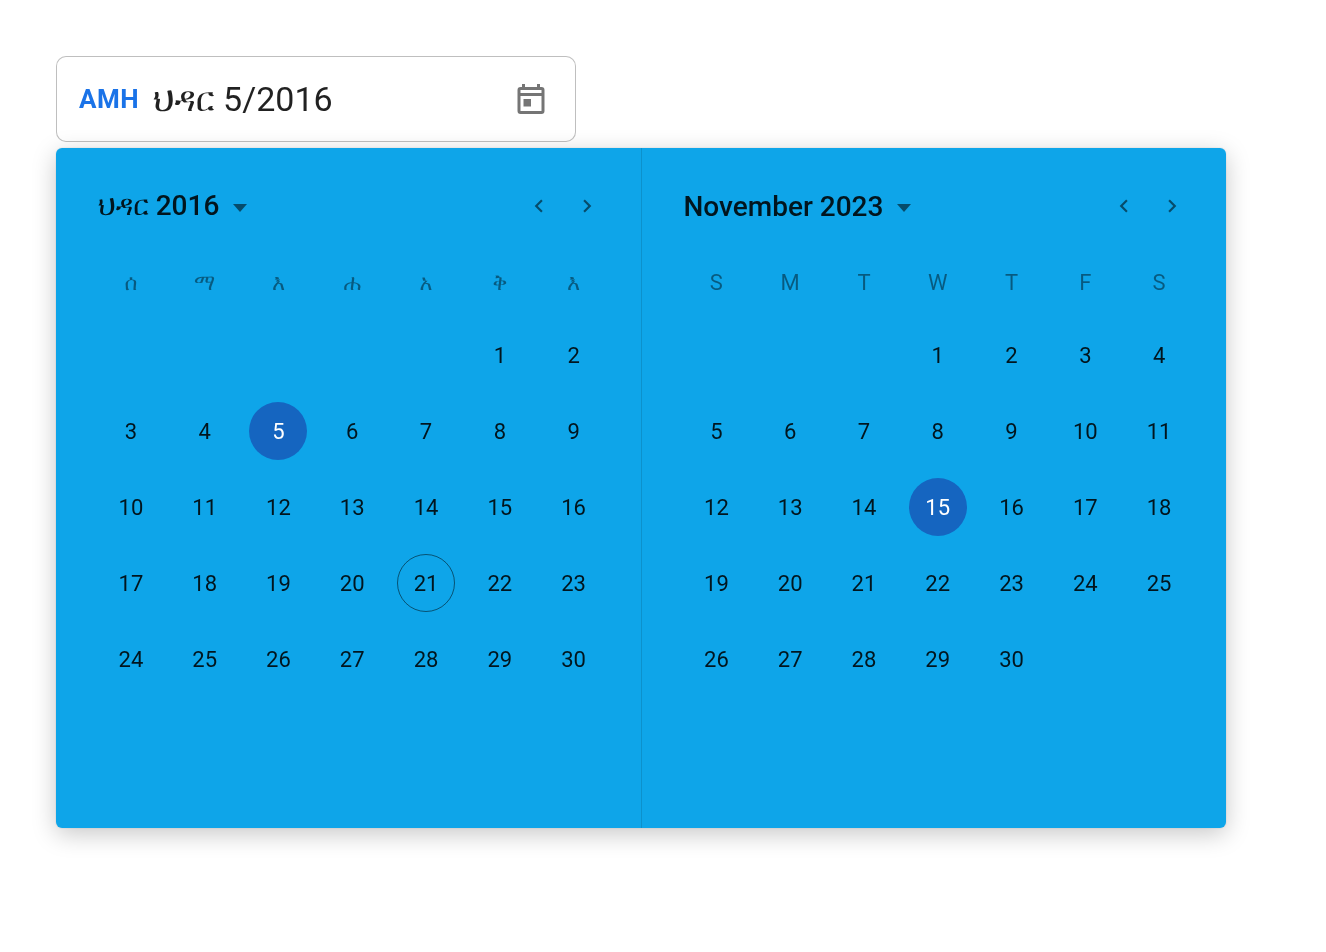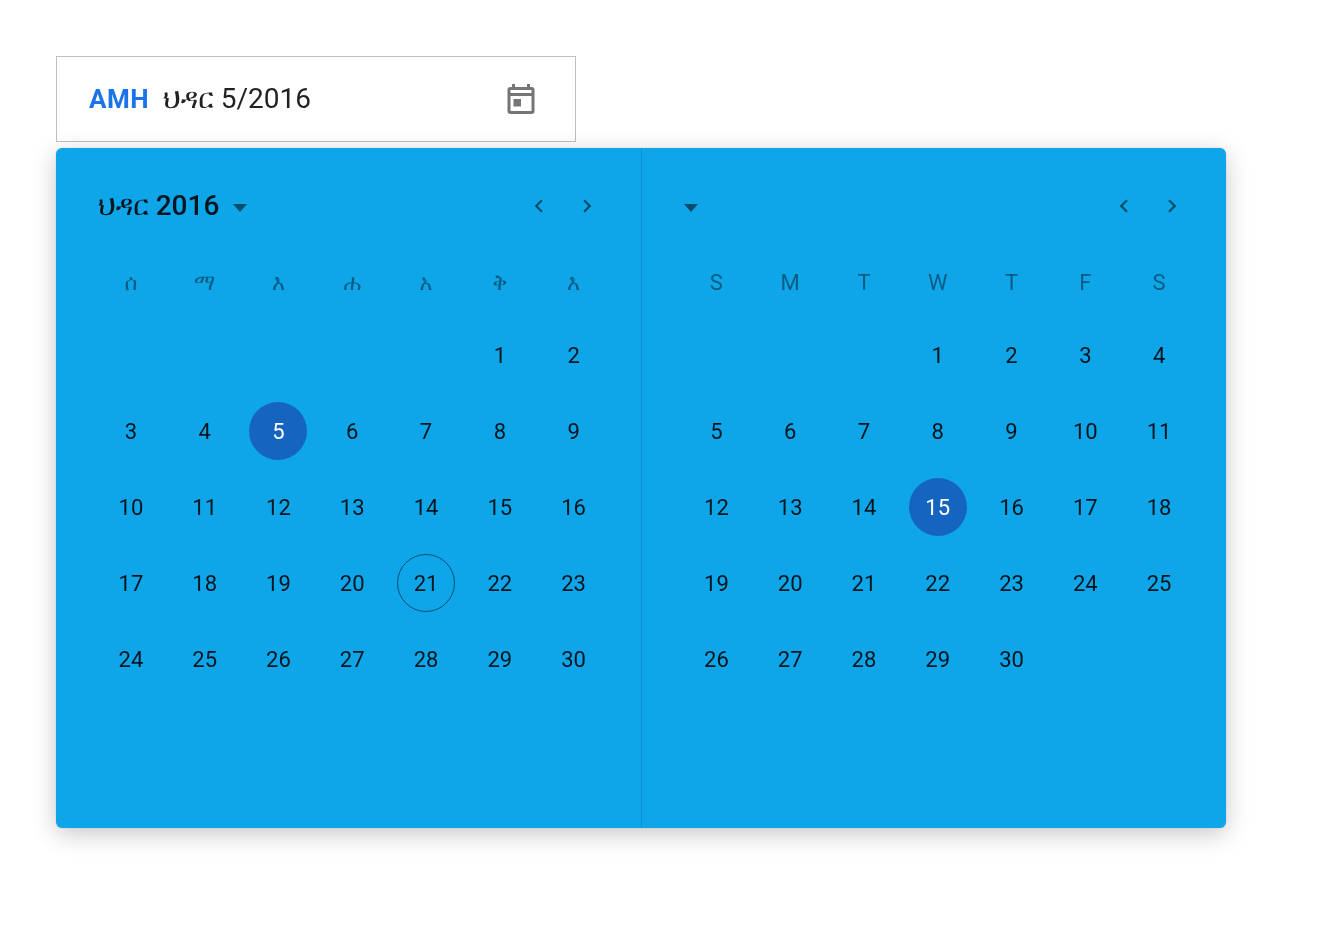--- a/index.html
+++ b/index.html
@@ -11,35 +11,35 @@
     color: rgba(0,0,0,0.87);
   }
   .container {
     position: relative;
     width: 1180px;
   }
   .input-box {
     display: flex;
     align-items: center;
     border: 1px solid rgba(0,0,0,0.25);
-    border-radius: 0;
-    padding: 20px 32px;
+    border-radius: 10px;
+    padding: 20px 22px;
     width: 520px;
     background: #fff;
   }
   .prefix {
     color: #1a73e8;
     font-weight: 700;
     font-size: 26px;
     letter-spacing: 0.5px;
     margin-right: 14px;
   }
   .input-value {
     flex: 1;
-    font-size: 28px;
+    font-size: 34px;
     color: rgba(0,0,0,0.87);
     font-weight: 400;
   }
   .cal-icon-btn {
     display: flex;
     align-items: center;
     justify-content: center;
     width: 44px;
     height: 44px;
     color: rgba(0,0,0,0.54);
@@ -270,20 +270,21 @@
             <div class="day">29</div>
           </div>
           <div class="cell">
             <div class="day">30</div>
           </div>
         </div>
     </div>
 
     <div class="pane">
       <div class="pane-header">
+        <span class="month-label">November 2023</span>
         <span class="dropdown-caret"></span>
         <span class="header-spacer"></span>
         <div class="nav-btn">
           <svg width="26" height="26" viewBox="0 0 24 24" fill="currentColor">
               <path d="M15.41 7.41 14 6l-6 6 6 6 1.41-1.41L10.83 12z"></path>
             </svg>
         </div>
         <div class="nav-btn">
           <svg width="26" height="26" viewBox="0 0 24 24" fill="currentColor">
               <path d="M8.59 16.59 10 18l6-6-6-6-1.41 1.41L13.17 12z"></path>

